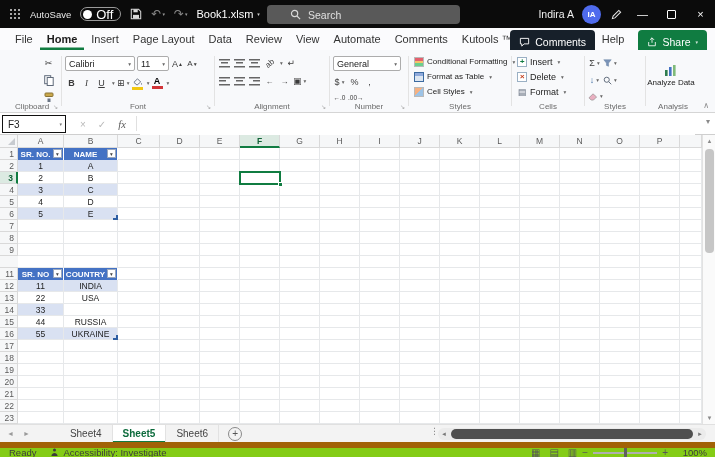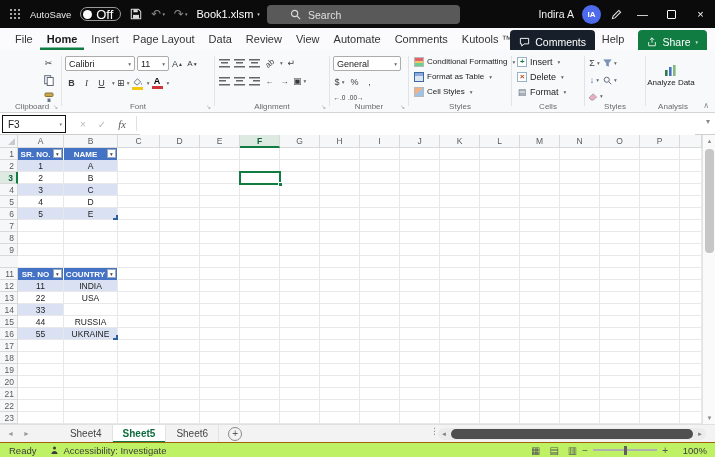--- a/index.html
+++ b/index.html
@@ -110,21 +110,21 @@
   .stabs{display:flex;margin-left:30px;height:18px;}
   .stab{height:18px;line-height:18px;padding:0 10px;font-size:10px;color:#444;border-right:1px solid #E2E2E2;}
   .stab.active{background:#fff;color:#0C6B3C;font-weight:bold;box-shadow:inset 0 -2px 0 #107C41;}
   .add-sheet{width:14px;height:14px;border:1px solid #8a8a8a;border-radius:50%;color:#555;font-size:10px;line-height:12px;text-align:center;margin-left:9px;}
   .hdots{position:absolute;left:430px;top:1px;color:#8a8a8a;font-size:9px;}
   .hscroll{position:absolute;left:438px;top:3px;width:268px;height:12px;background:#EBEBEB;border-radius:6px;}
   .hthumb{position:absolute;left:13px;top:1px;width:242px;height:10px;background:#4F4F4F;border-radius:5px;}
   .harrow{position:absolute;top:0;width:12px;height:12px;color:#777;font-size:6px;text-align:center;line-height:12px;}
 
   
-  .statusbar{position:absolute;top:442px;left:0;right:0;height:15px;background:#bef264;border-top:1px solid #a16207;display:flex;align-items:center;font-size:9.5px;color:#3c3c3c;}
+  .statusbar{position:absolute;top:442px;left:0;right:0;height:15px;background:#84cc16;border-top:6px solid #a16207;display:flex;align-items:center;font-size:9.5px;color:#3c3c3c;}
   .sb-ready{padding-left:9px;}
   .sb-access{display:flex;align-items:center;gap:4px;margin-left:14px;}
   .sb-right{margin-left:auto;display:flex;align-items:center;padding-right:8px;}
   .viewic{font-size:10px;color:#555;margin-left:9px;}
   .zoom-minus,.zoom-plus{font-size:10px;color:#555;margin:0 5px;}
   .zoom-track{position:relative;width:64px;height:2px;background:#AFAFAF;}
   .zoom-tick{position:absolute;left:50%;top:-3px;width:1px;height:8px;background:#AFAFAF;}
   .zoom-thumb{position:absolute;left:50%;top:-3.5px;width:3px;height:9px;background:#5f5f5f;margin-left:-1px;}
   .zoom-pct{margin-left:6px;min-width:28px;text-align:right;}
 </style>

